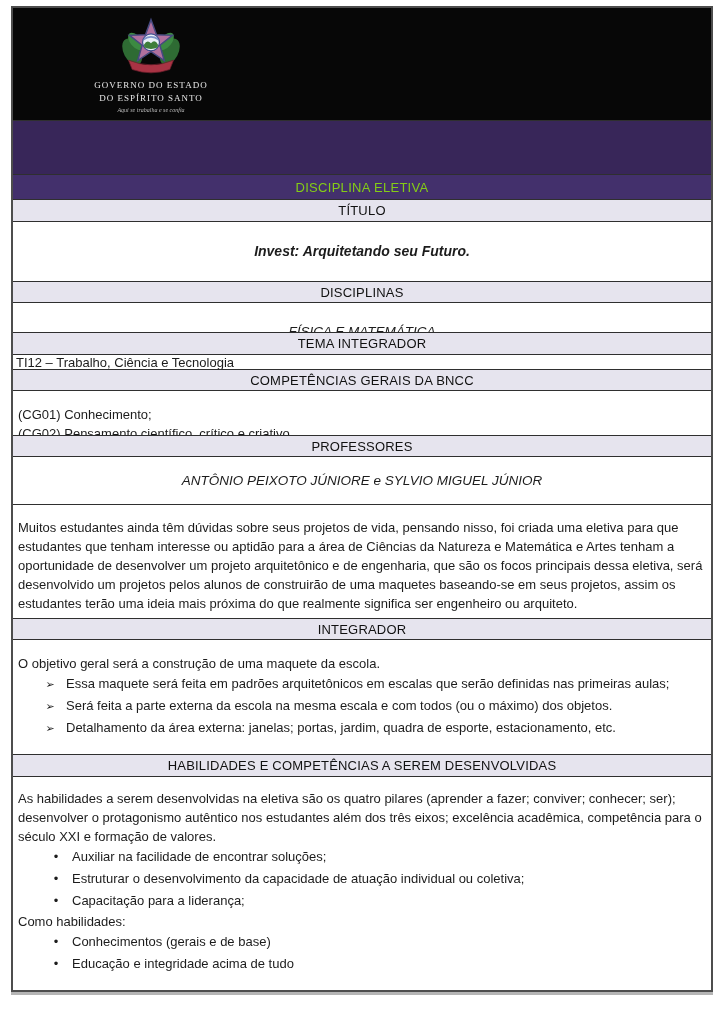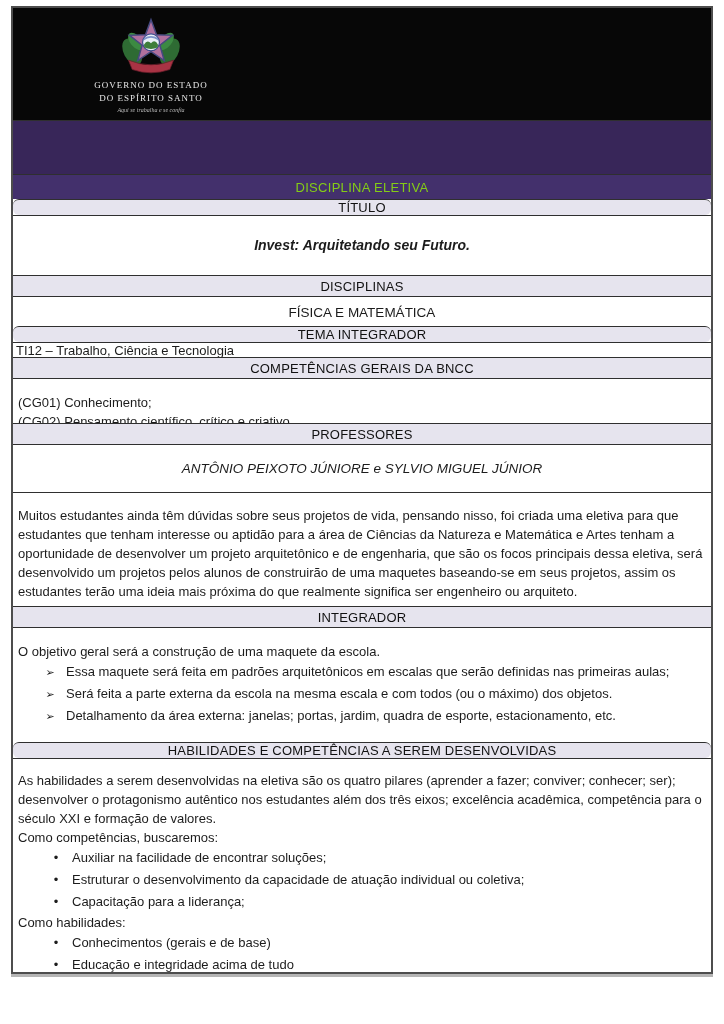--- a/index.html
+++ b/index.html
@@ -15,26 +15,26 @@
   .logo-emblem { width:64px; height:62px; }
   .logo-text { color:#e9e9e9; font-family:"Liberation Serif", serif; font-size:9px; letter-spacing:1px; text-align:center; line-height:11px; margin-top:2px; white-space:nowrap; }
   .logo-tagline { color:#bdbdbd; font-family:"Liberation Serif", serif; font-style:italic; font-size:6px; text-align:center; margin-top:3px; white-space:nowrap; }
 
   
   .purple-band { height:54px; background:#382659; }
   .purple-row { height:25px; background:#43306c; color:#84cc16; display:flex; align-items:center; justify-content:center; font-size:13px; letter-spacing:.3px; }
 
   
   .hdr { background:#e6e4ee; color:#111; display:flex; align-items:center; justify-content:center; font-size:13px; letter-spacing:.2px; height:21px; }
-  .hdr.tall { height:16px;border-radius:6px; }
+  .hdr.tall { height:22px; }
 
   
   .content { background:#fff; font-size:13px; line-height:19px; padding:2px 5px; }
   .c-title { height:60px; display:flex; align-items:center; justify-content:center; font-weight:bold; font-style:italic; font-size:14px; }
-  .c-disciplinas { height:30px; text-align:center; padding-top:6px; font-size:13.5px; }
+  .c-disciplinas { height:30px; text-align:center; font-style:italic; padding-top:19px; font-size:13.5px; }
   .c-tema { height:15px; line-height:13px; padding:1px 3px; }
   .c-bncc { height:45px; padding-top:14px; }
   .c-prof { height:48px; display:flex; align-items:center; justify-content:center; font-style:italic; font-size:13.5px; }
   .c-just { height:114px; padding-top:13px; }
   .c-obj { height:115px; padding-top:14px; line-height:19px; }
   .c-hab { height:214px; padding-top:12px; }
 
   ul.blist { list-style:none; }
   ul.blist li { display:flex; line-height:22px; }
   ul.blist .mk { width:16px; text-align:center; flex:0 0 16px; }
@@ -107,21 +107,20 @@
         <li>
           <span class="mk">➢</span>
           <span>Detalhamento da área externa: janelas; portas, jardim, quadra de esporte, estacionamento, etc.</span>
         </li>
       </ul>
     </div>
 
     <div class="row hdr tall">HABILIDADES E COMPETÊNCIAS A SEREM DESENVOLVIDAS</div>
     <div class="row content c-hab">
       <div>As habilidades a serem desenvolvidas na eletiva são os quatro pilares (aprender a fazer; conviver; conhecer; ser); desenvolver o protagonismo autêntico nos estudantes além dos três eixos; excelência acadêmica, competência para o século XXI e formação de valores.</div>
-      <div>Como competências, buscaremos:</div>
       <ul class="blist dot">
         <li>
           <span class="mk">•</span>
           <span>Auxiliar na facilidade de encontrar soluções;</span>
         </li>
         <li>
           <span class="mk">•</span>
           <span>Estruturar o desenvolvimento da capacidade de atuação individual ou coletiva;</span>
         </li>
         <li>

